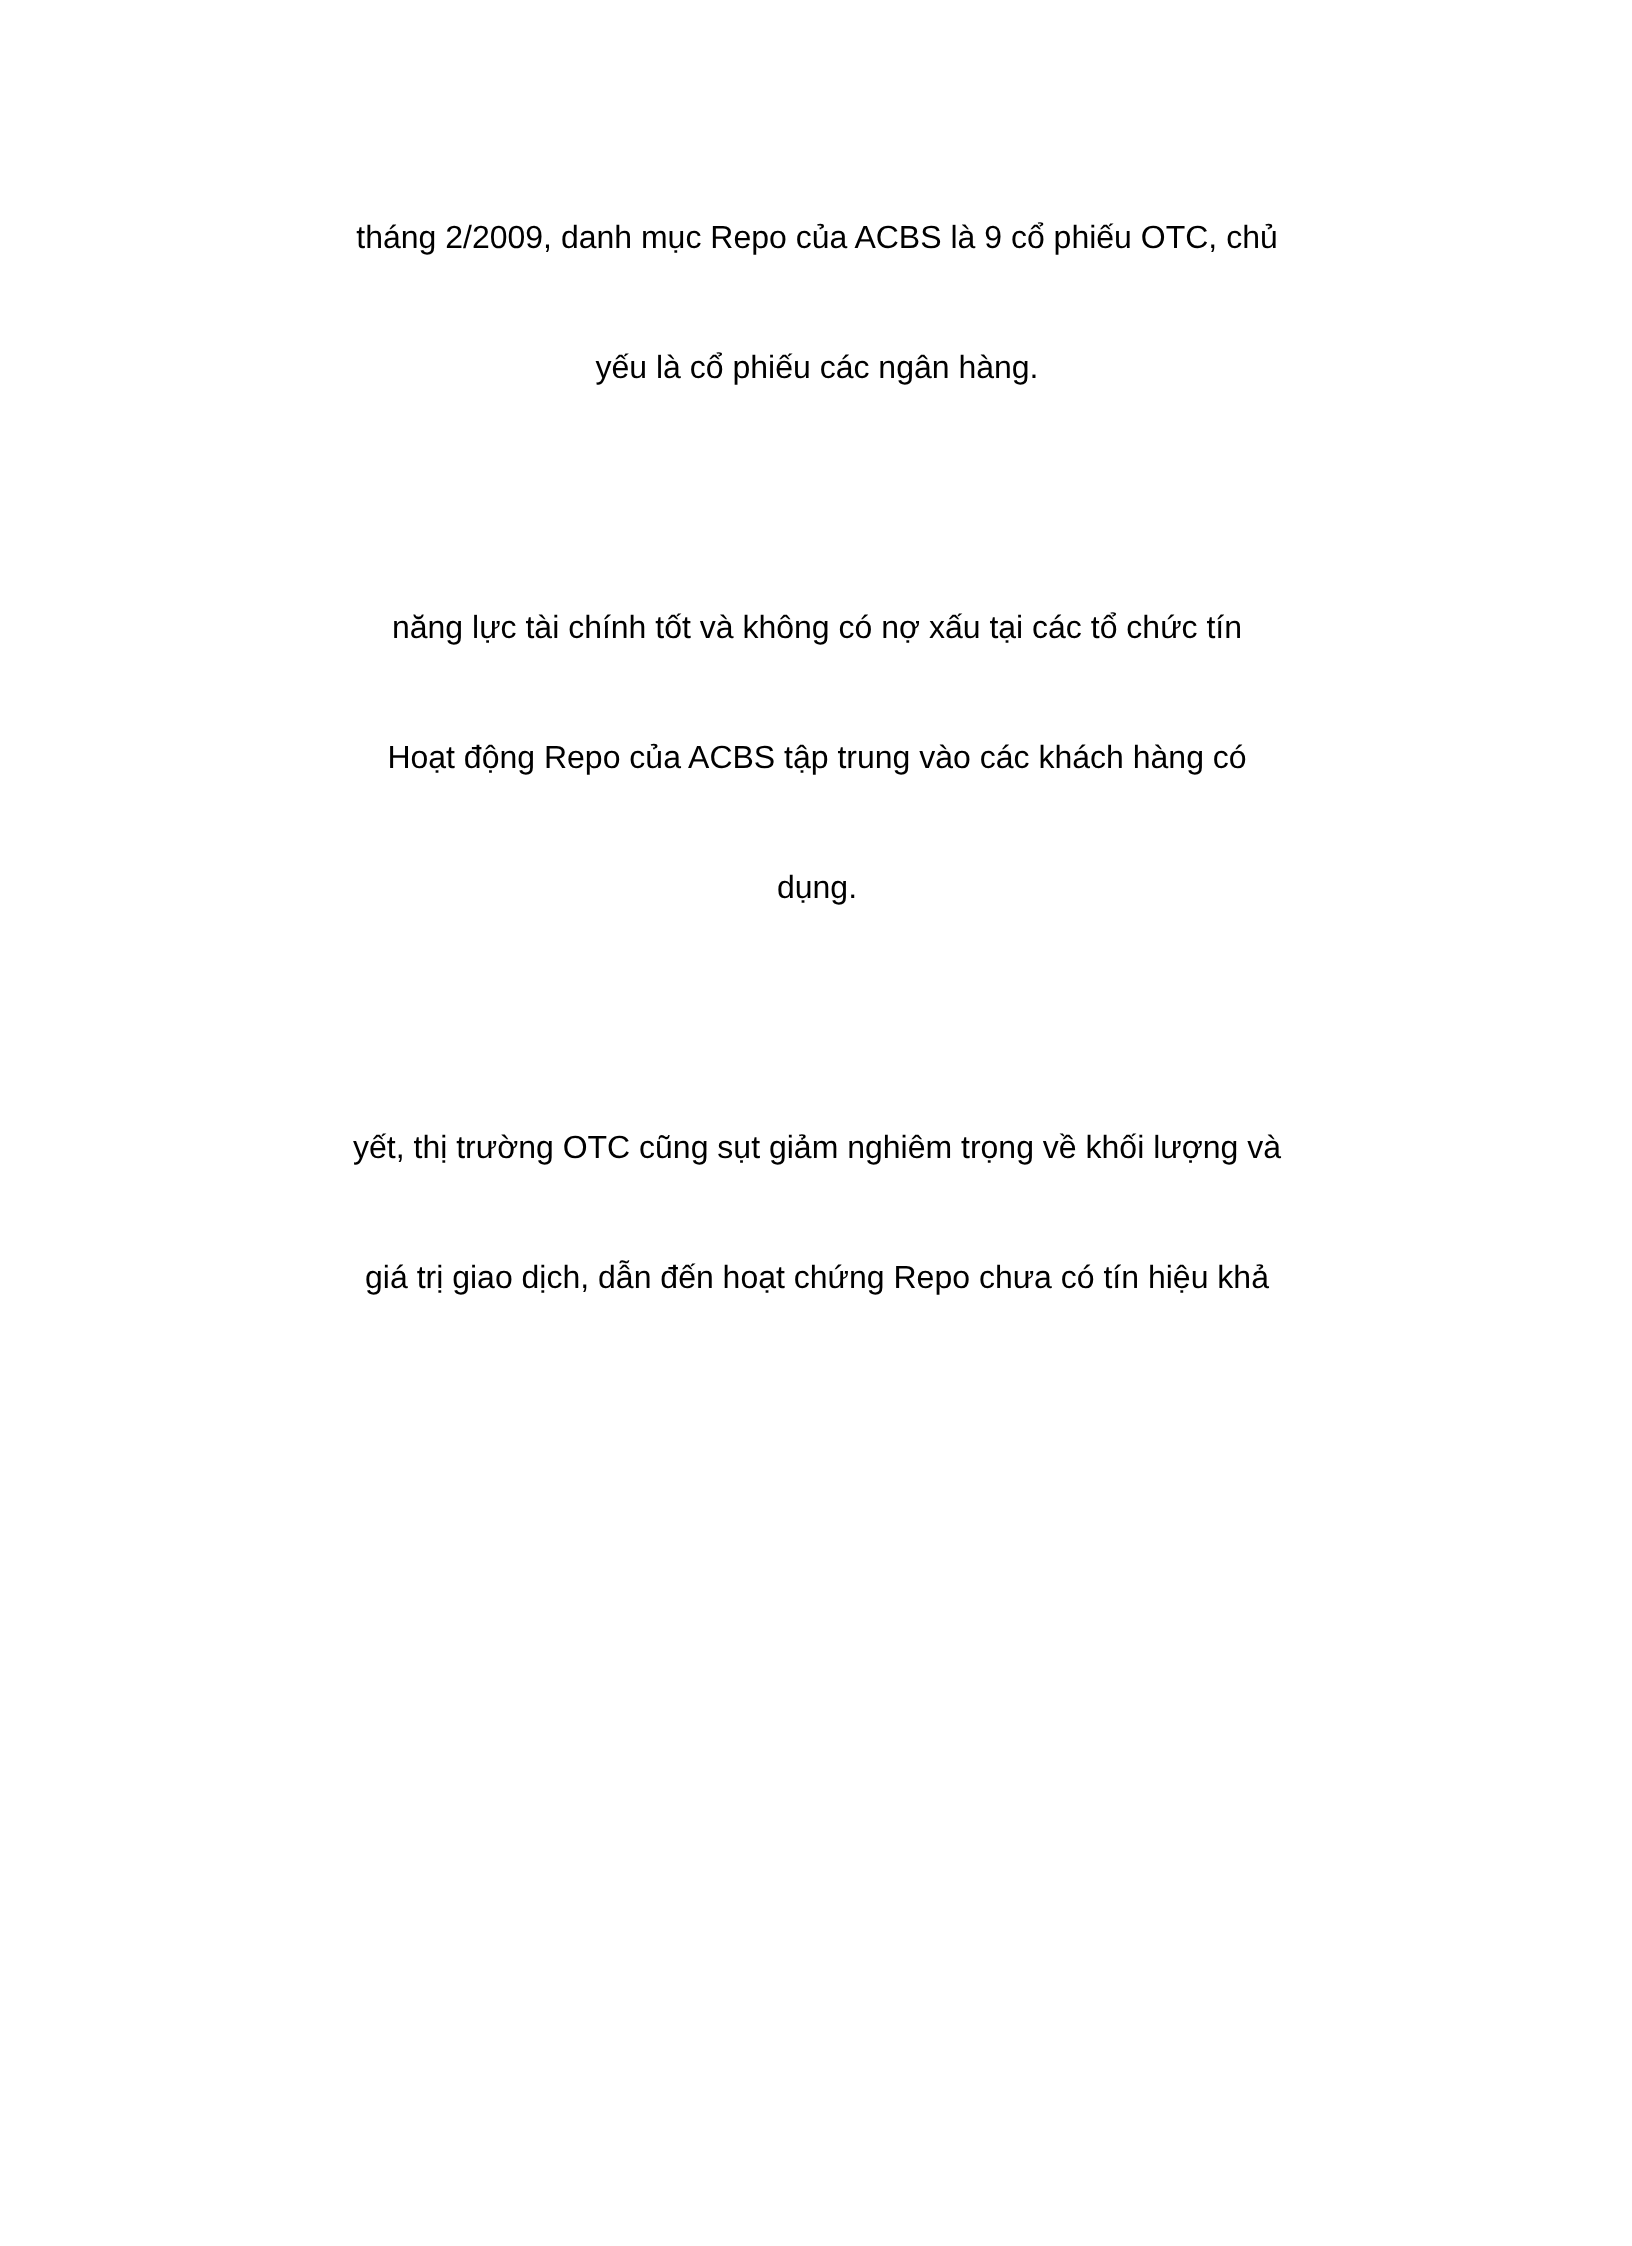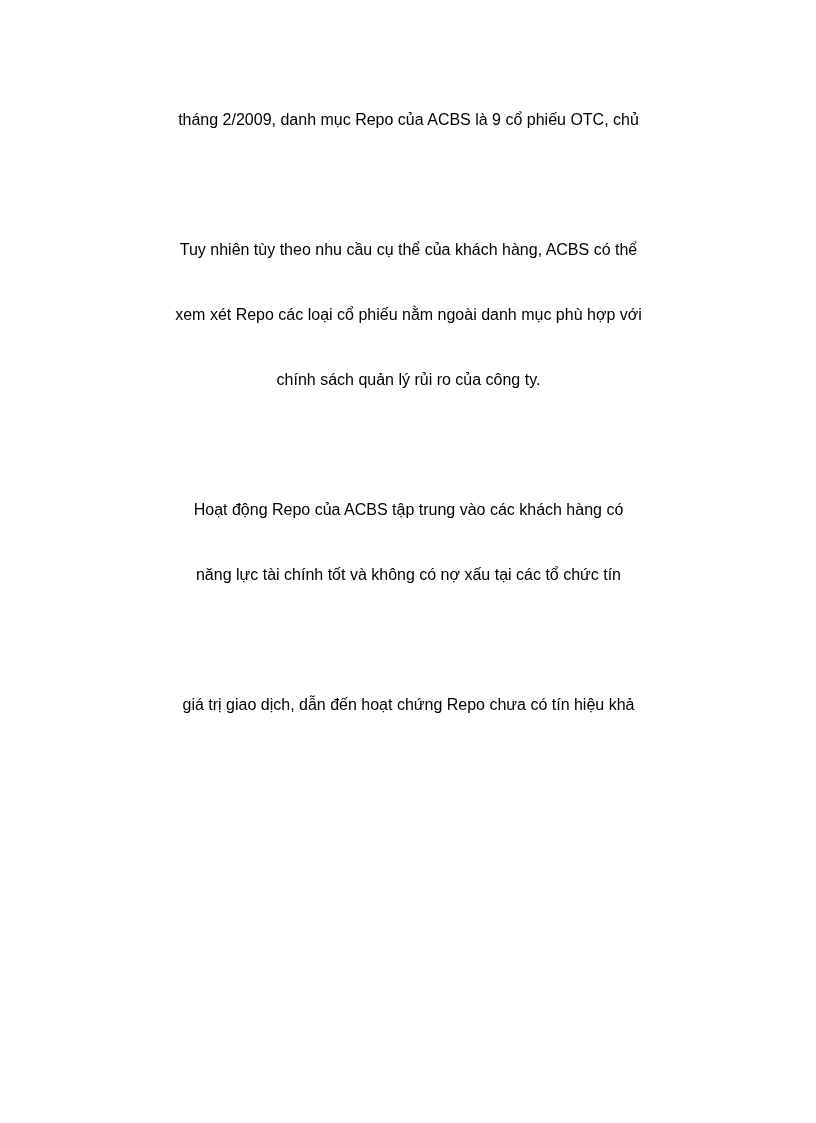--- a/index.html
+++ b/index.html
@@ -35,31 +35,29 @@
   }
 </style>
 </head>
 <body>
 
 <div class="page">
   <div class="content">
 
     <p class="paragraph">
       <span class="line">tháng 2/2009, danh mục Repo của ACBS là 9 cổ phiếu OTC, chủ</span>
+      <span class="line">yếu là cổ phiếu các ngân hàng.</span>
+    </p>
+
+
+    <p class="paragraph">
+      <span class="line">năng lực tài chính tốt và không có nợ xấu tại các tổ chức tín</span>
+      <span class="line">Hoạt động Repo của ACBS tập trung vào các khách hàng có</span>
+      <span class="line">dụng.</span>
     </p>
 
     <p class="paragraph">
-      <span class="line">Tuy nhiên tùy theo nhu cầu cụ thể của khách hàng, ACBS có thể</span>
-      <span class="line">xem xét Repo các loại cổ phiếu nằm ngoài danh mục phù hợp với</span>
-      <span class="line">chính sách quản lý rủi ro của công ty.</span>
-    </p>
-
-    <p class="paragraph">
-      <span class="line">Hoạt động Repo của ACBS tập trung vào các khách hàng có</span>
-      <span class="line">năng lực tài chính tốt và không có nợ xấu tại các tổ chức tín</span>
-    </p>
-
-    <p class="paragraph">
+      <span class="line">yết, thị trường OTC cũng sụt giảm nghiêm trọng về khối lượng và</span>
       <span class="line">giá trị giao dịch, dẫn đến hoạt chứng Repo chưa có tín hiệu khả</span>
     </p>
 
   </div>
 </div>
 
 </body></html>

